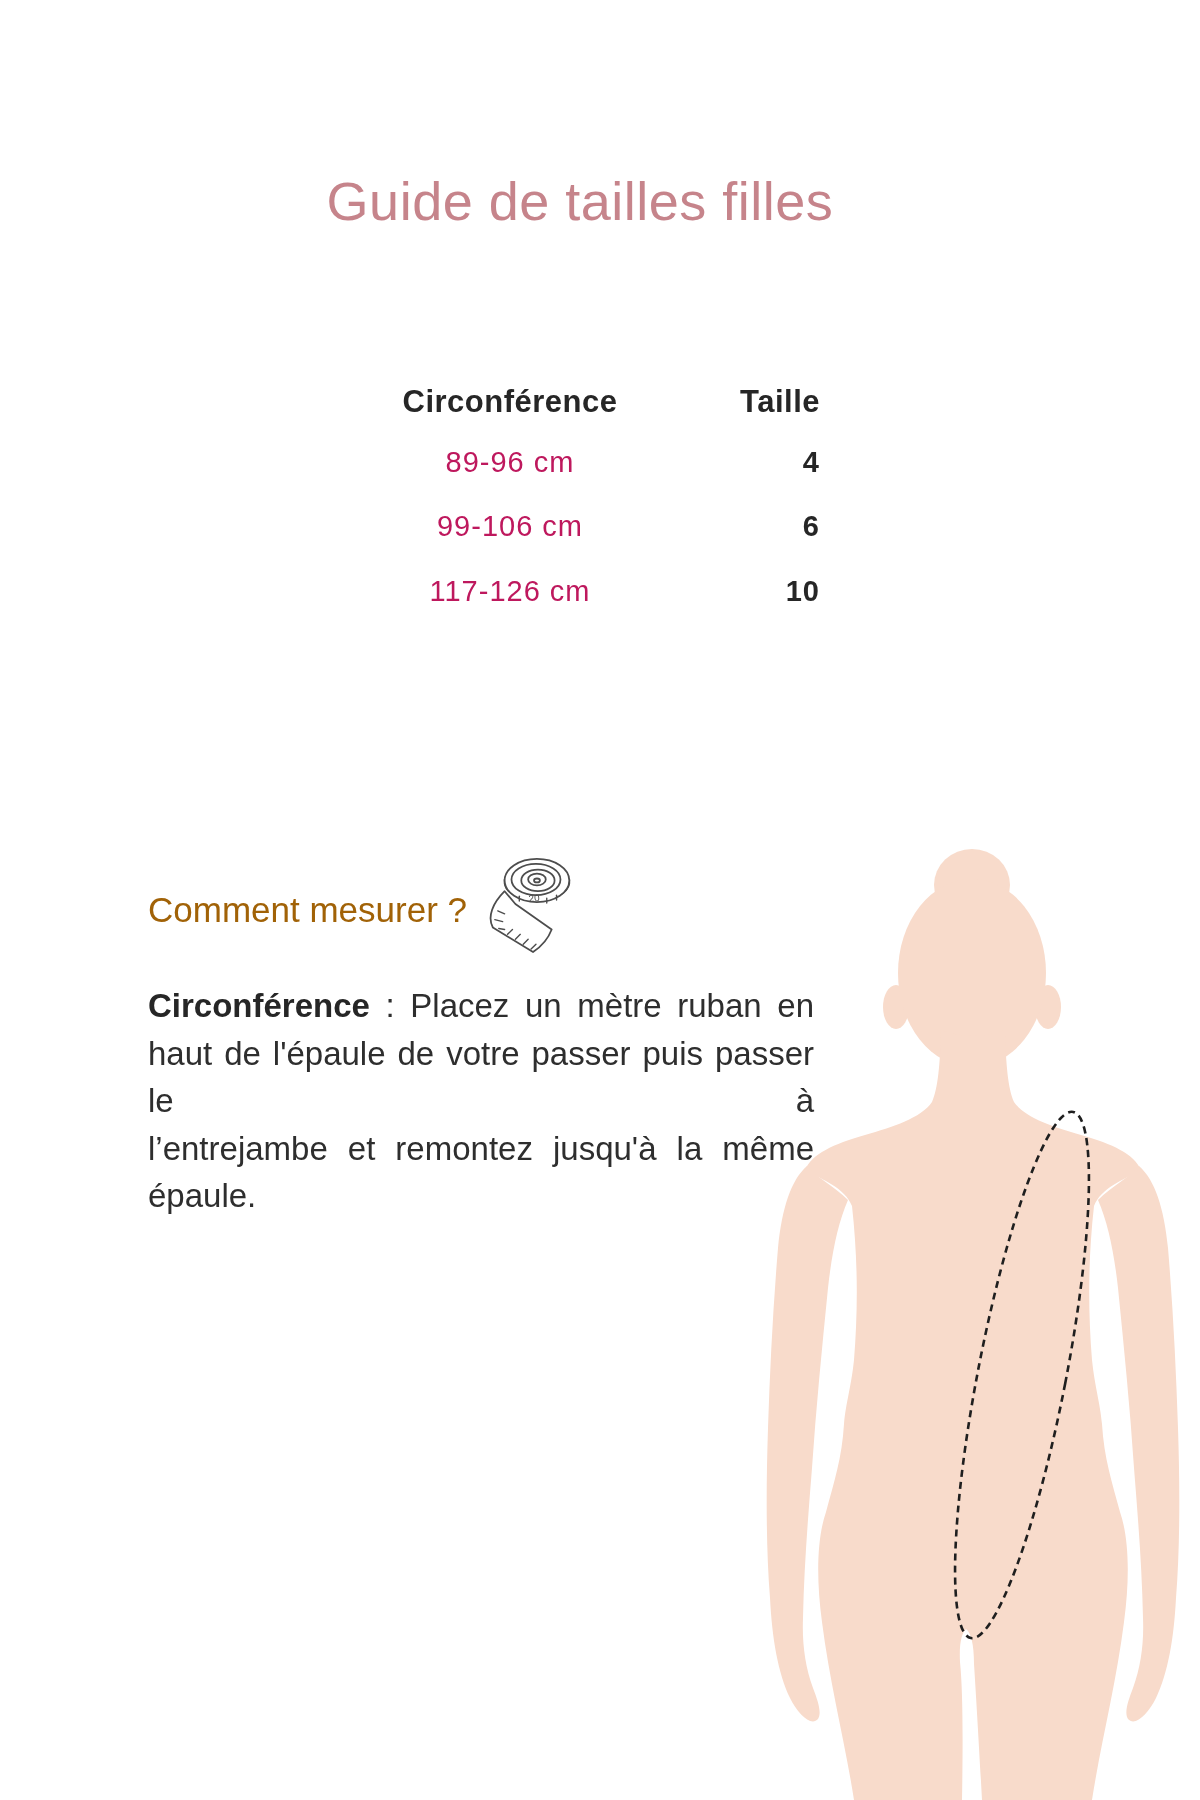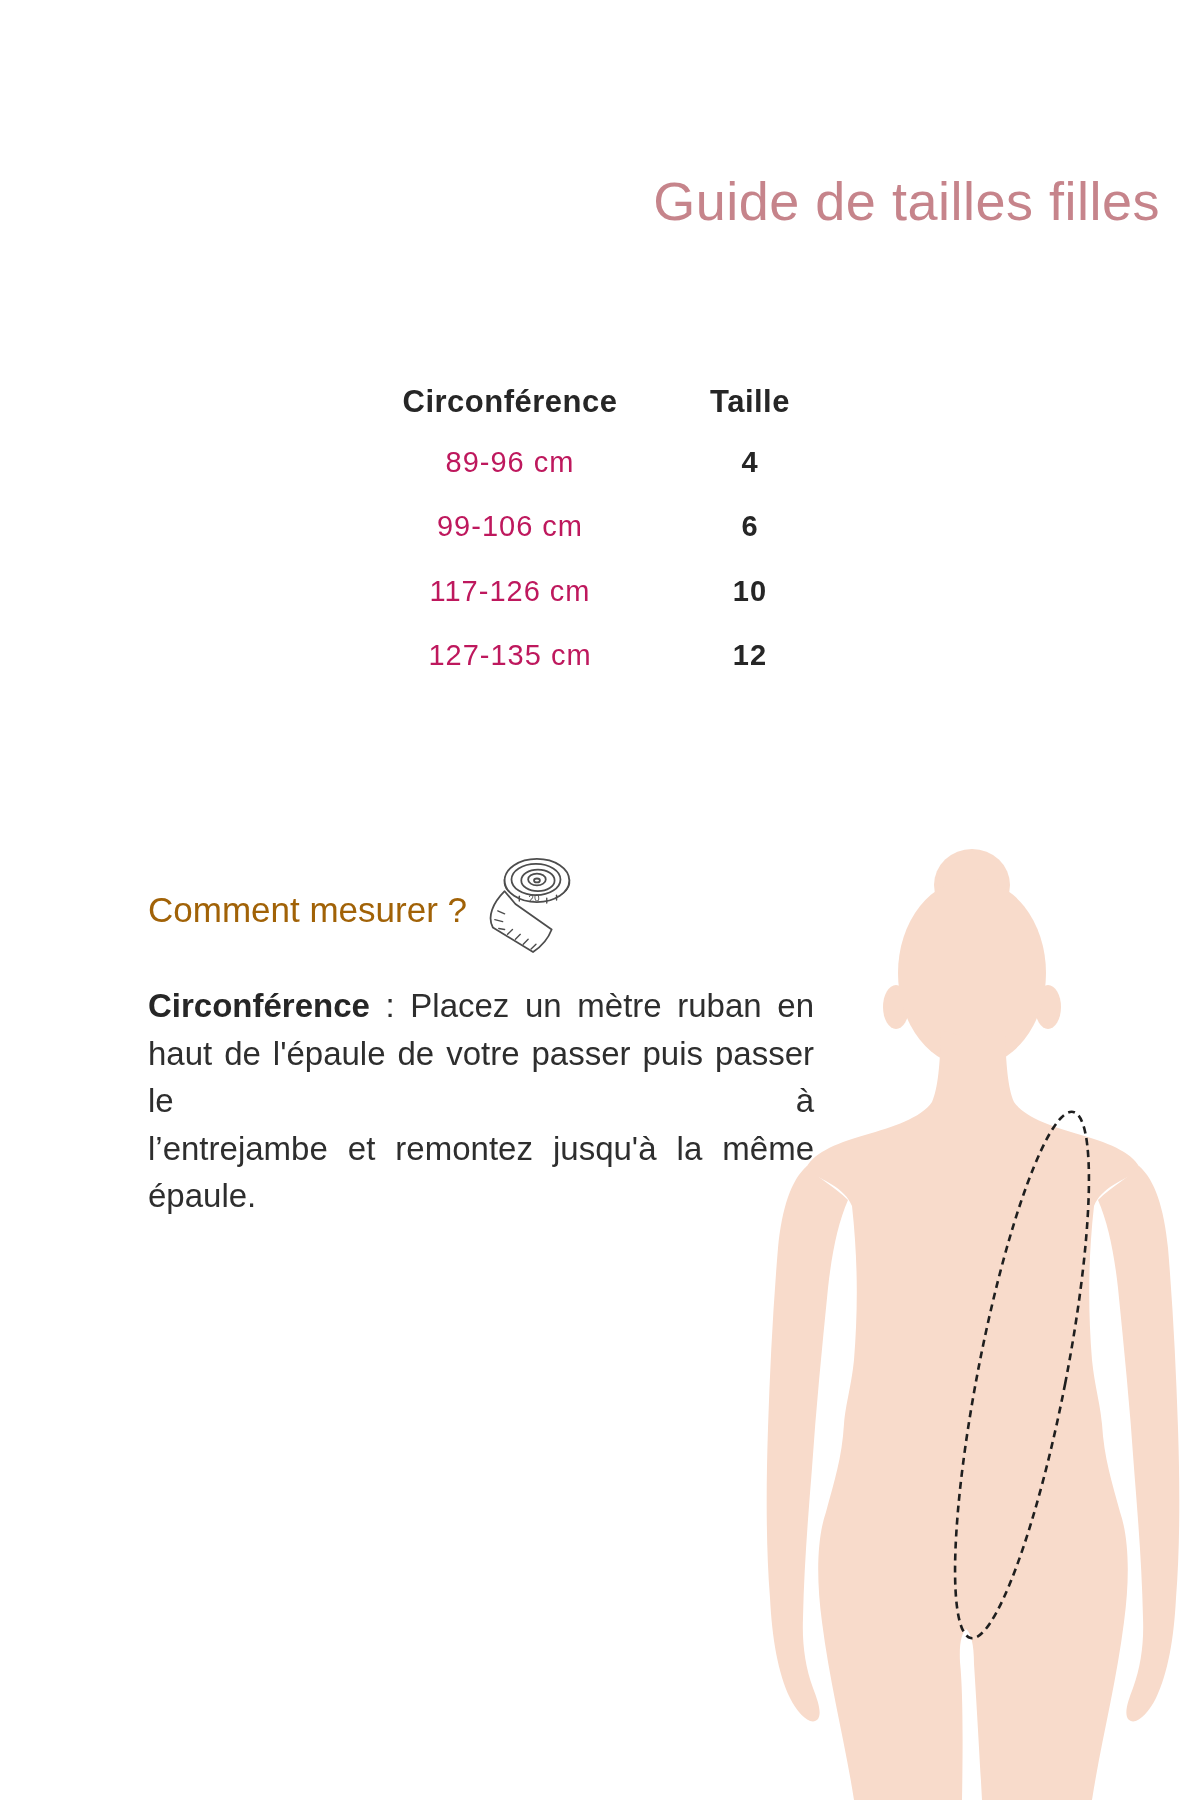--- a/index.html
+++ b/index.html
@@ -10,21 +10,21 @@
     background: #ffffff;
     overflow: hidden;
     font-family: "Liberation Sans", sans-serif;
     color: #2b2b2b;
   }
   .page-title {
     position: absolute;
     top: 170px;
     left: 0;
     width: 1160px;
-    text-align: right;
+    text-align: center;
     font-size: 54px;
     font-weight: 400;
     color: #c6848b;
     letter-spacing: 0.5px;
     margin: 0;
   }
   .size-table {
     position: absolute;
     left: 340px;
     top: 374px;
@@ -34,21 +34,21 @@
   .t-head { height: 56px; }
   .t-col-circ {
     width: 340px;
     text-align: center;
     font-size: 29px;
     letter-spacing: 1px;
     color: #be185d;
   }
   .t-col-size {
     width: 140px;
-    text-align: center;
+    text-align: right;
     font-size: 29px;
     font-weight: 700;
     letter-spacing: 1px;
     color: #262626;
   }
   .t-head .t-col-circ, .t-head .t-col-size {
     font-size: 31px;
     font-weight: 700;
     letter-spacing: 0.5px;
     color: #262626;
@@ -110,24 +110,20 @@
       <div class="t-col-circ">89-96 cm</div>
       <div class="t-col-size">4</div>
     </div>
     <div class="t-row">
       <div class="t-col-circ">99-106 cm</div>
       <div class="t-col-size">6</div>
     </div>
     <div class="t-row">
       <div class="t-col-circ">117-126 cm</div>
       <div class="t-col-size">10</div>
-    </div>
-    <div class="t-row">
-      <div class="t-col-circ">127-135 cm</div>
-      <div class="t-col-size">12</div>
     </div>
   </div>
 
   <h2 class="measure-heading">Comment mesurer ?</h2>
 
   <svg class="tape-icon" viewBox="0 0 100 108" xmlns="http://www.w3.org/2000/svg">
     <g stroke="#4d4d4d" stroke-width="1.8" fill="#ffffff" stroke-linejoin="round" stroke-linecap="round">
 
       <path d="M 19 42 C 7 54 1 68 7 79 L 48 104 C 57 98 64 89 67 81 L 30 55 Z"></path>
 

